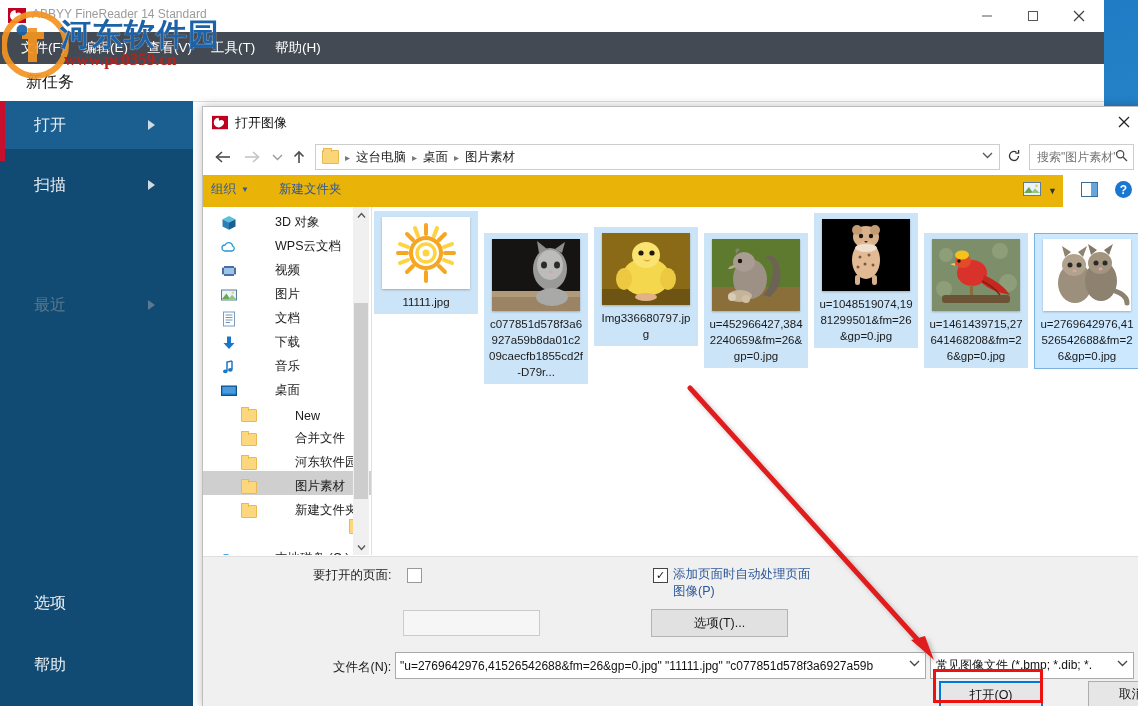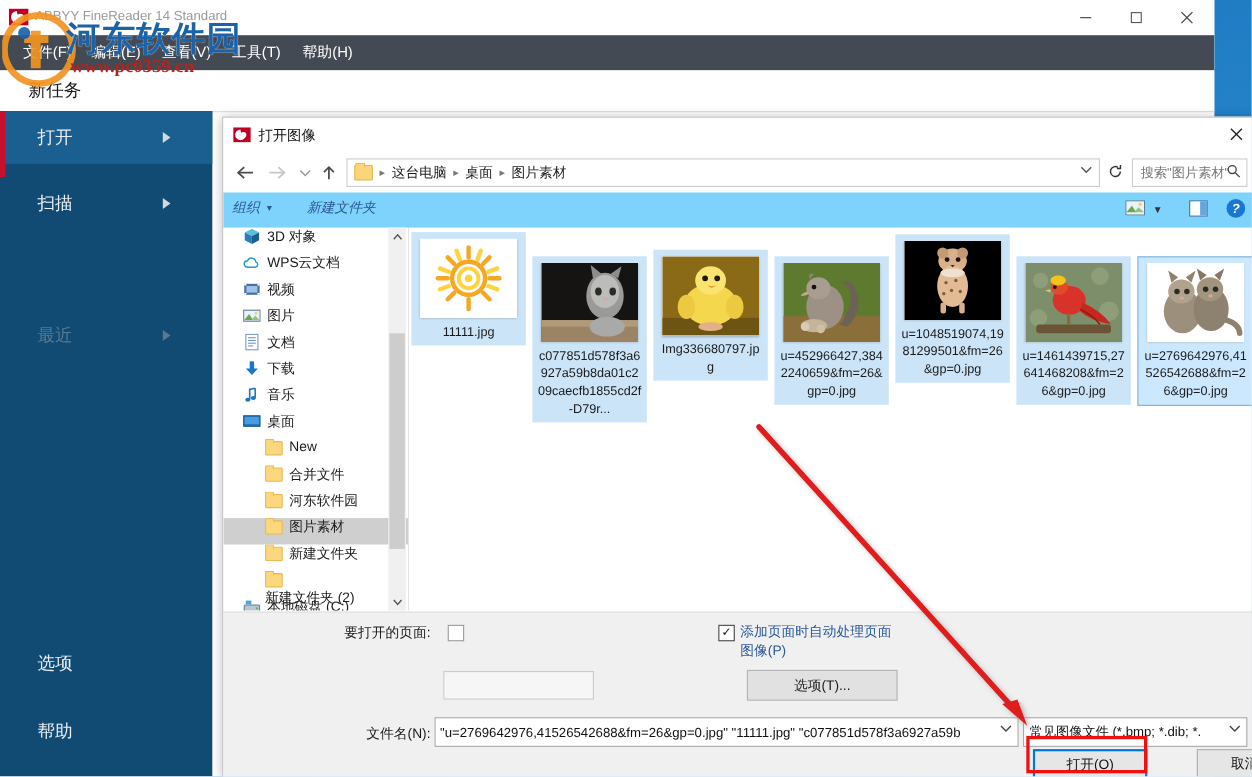--- a/index.html
+++ b/index.html
@@ -214,24 +214,23 @@
     background: transparent;
   }
   #search-icon {
     position: absolute; right: 5px; top: 4px;
     font-size: 13px; color: #444;
   }
 
   
   #dlg-toolbar {
     position: absolute; left: 0; top: 68px;
-    width: 936px; height: 32px;
-    background: #7dd3fc;
+    width: 860px; height: 32px;
+    background: #eab308;
     border-bottom: 1px solid #e2e2e2;
-    font-style: italic;
   }
   #organize-btn {
     position: absolute; left: 8px; top: 6px;
     font-size: 12.5px; color: #2b579a;
     display: flex; align-items: center;
   }
   #organize-caret { margin-left: 5px; font-size: 8px; color: #2b579a; }
   #newfolder-btn {
     position: absolute; left: 76px; top: 6px;
     font-size: 12.5px; color: #2b579a;
@@ -261,23 +260,24 @@
   
   #treepane {
     position: absolute; left: 0; top: 100px;
     width: 168px; height: 348px;
     background: #ffffff;
     overflow: hidden;
   }
   .tree-item {
     position: relative;
     height: 24px;
-    display: flex; align-items: flex-start;
+    display: flex; align-items: flex-end;
     font-size: 12.5px; color: #1a1a1a;
     white-space: nowrap;
+    gap: 32px;
   }
   .tree-item.selected { background: #cfcfcf; }
   .tree-ico {
     width: 16px; height: 16px;
     margin-right: 6px;
     flex: 0 0 16px;
     position: relative;
   }
   .folder-ico {
     width: 14px; height: 11px;
@@ -394,21 +394,21 @@
     width: 140px;
     font-size: 12.5px; color: #2b579a;
     line-height: 17px;
   }
   #options-btn {
     position: absolute; left: 448px; top: 52px;
     width: 135px; height: 26px;
     background: #e1e1e1;
     border: 1px solid #b4b4b4;
     display: flex; align-items: center; justify-content: center;
-    font-size: 12.5px; color: #1a1a1a; margin-left: 28px;
+    font-size: 12.5px; color: #1a1a1a;
   }
 
   
   #fnrow { position: absolute; left: 0; top: 541px; width: 936px; height: 59px; background: #f0f0f0; }
   #fn-label {
     position: absolute; left: 130px; top: 11px;
     font-size: 12.5px; color: #1a1a1a;
   }
   #fn-combo {
     position: absolute; left: 192px; top: 4px;

